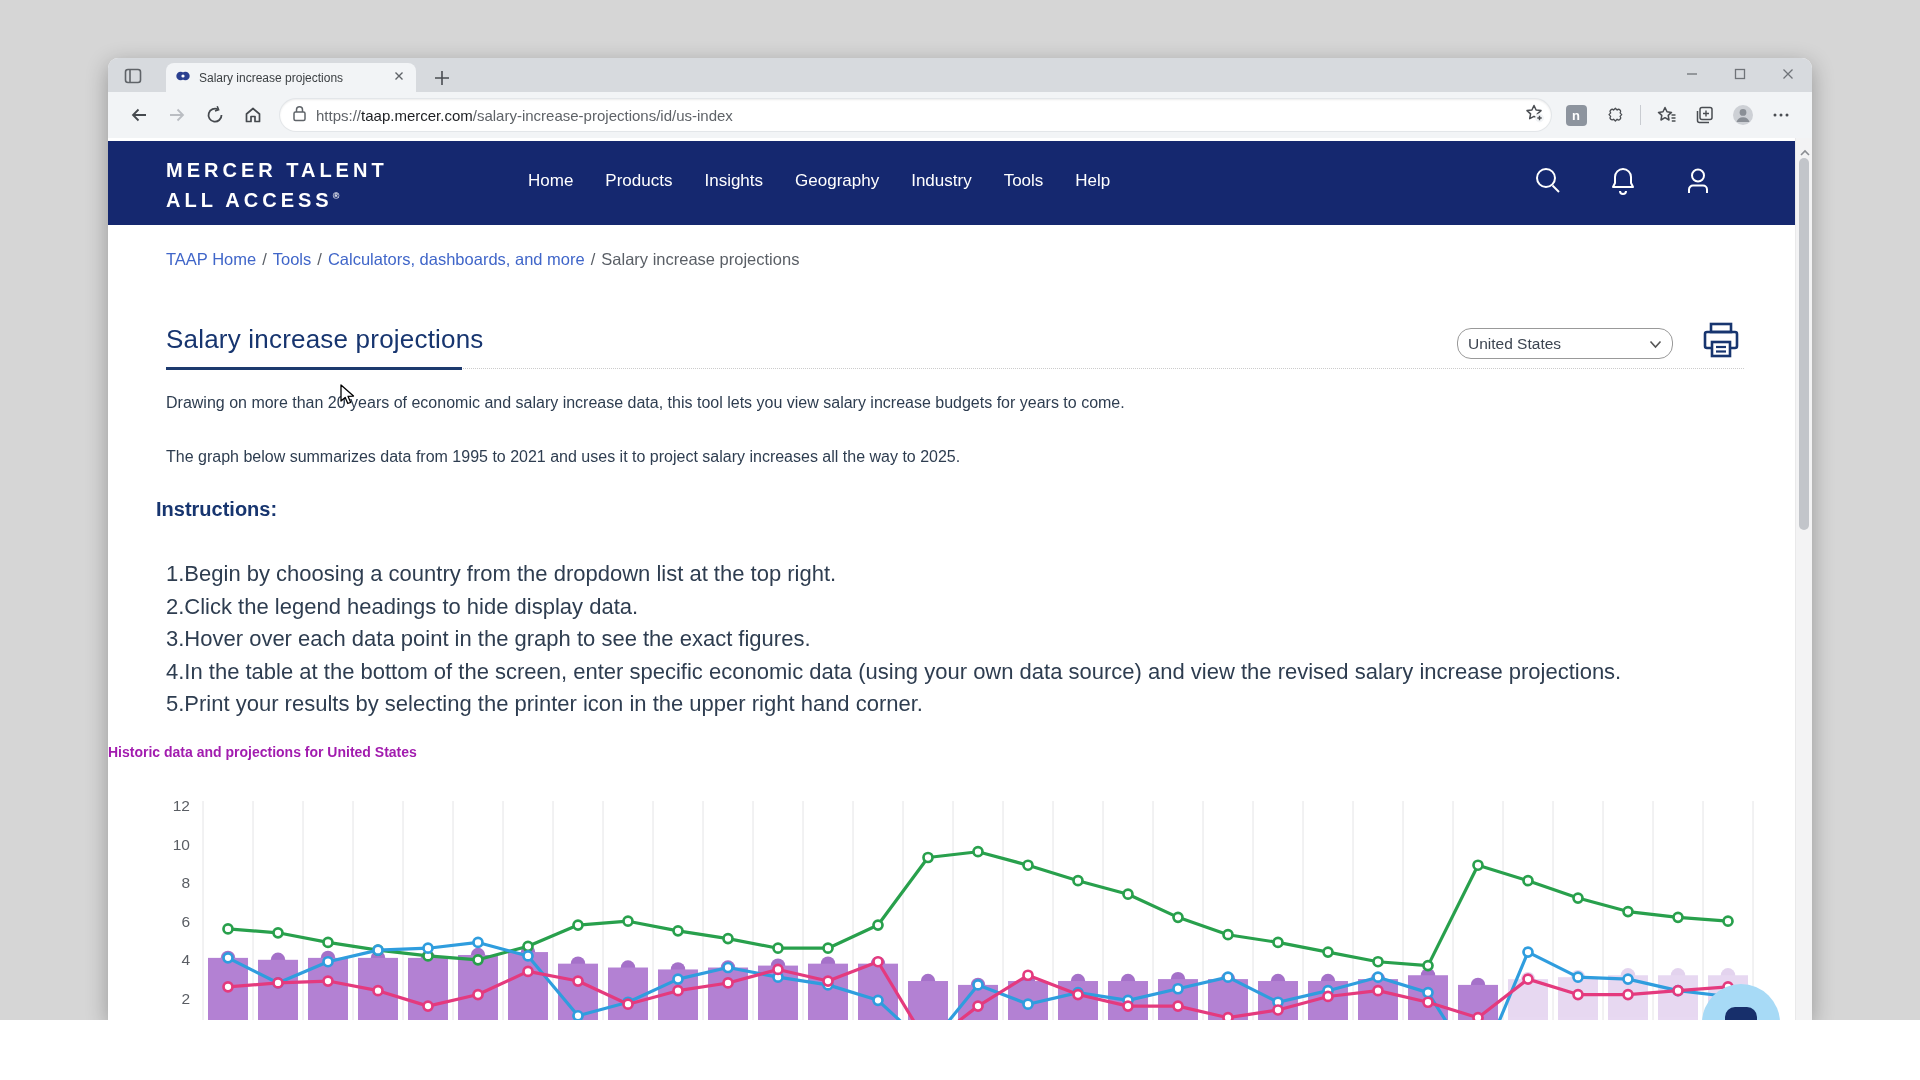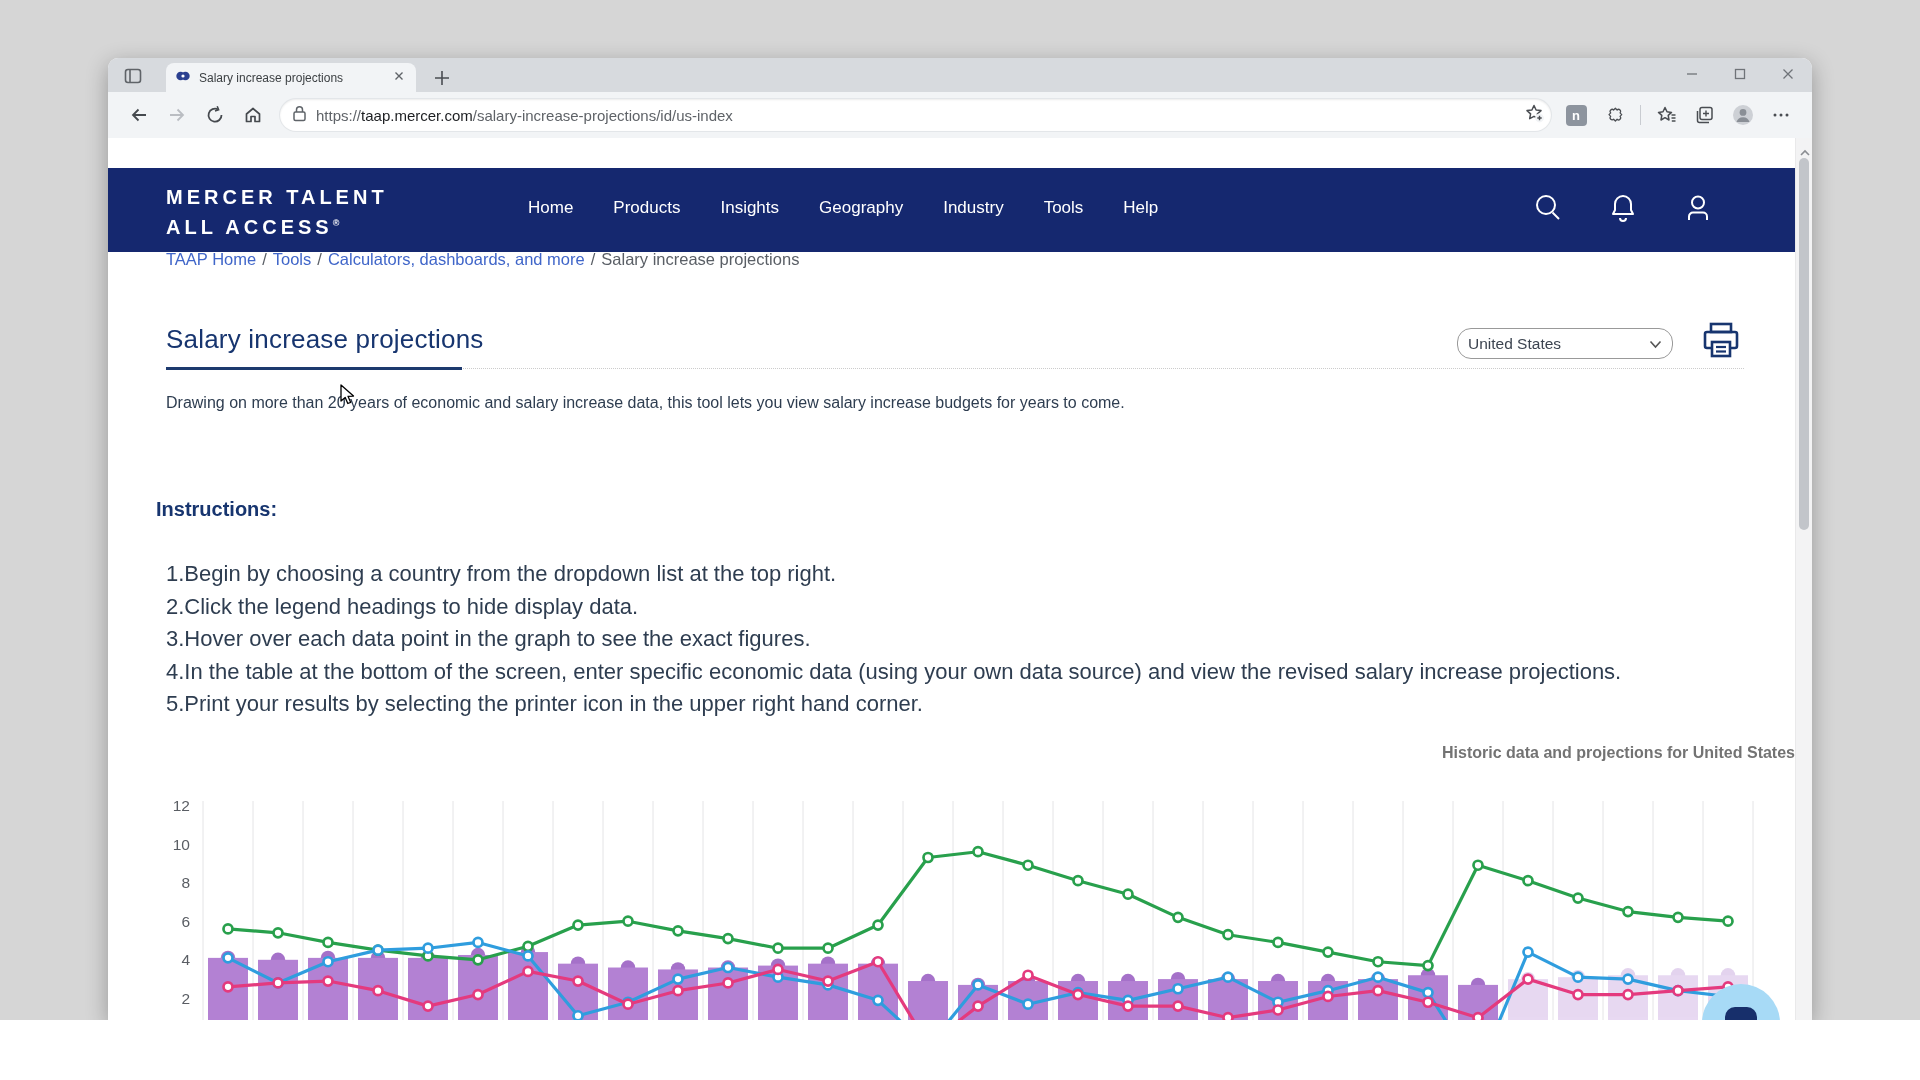--- a/index.html
+++ b/index.html
@@ -30,25 +30,25 @@
   .url-scheme,.url-path { color:#5f6368; }
   .url-domain { color:#1c1e21; }
   .tb-right { display:flex; align-items:center; flex:0 0 auto; }
   .n-badge { width:21px; height:21px; background:#8d949e; color:#fff; border-radius:4px; font-size:13px;
              display:flex; align-items:center; justify-content:center; font-weight:bold; }
   .tb-sep { width:1px; height:20px; background:#c9ccd1; margin:0 7px; }
 
   
   .page { position:absolute; left:0; top:80px; width:100%; height:882px; background:#fff; overflow:hidden; }
 
-  .navbar { position:absolute; left:0; top:3px; width:1687px; height:84px; background:#15286f;margin-top:27px; }
+  .navbar { position:absolute; left:0; top:3px; width:1687px; height:84px; background:#15286f; }
   .logo { position:absolute; left:58px; top:16px; color:#fff; font-weight:bold; font-size:20px;
           letter-spacing:4px; line-height:26px; white-space:nowrap; }
   .logo sup { font-size:9px; letter-spacing:0; }
-  .nav-menu { position:absolute; left:420px; top:0; height:80px; display:flex; align-items:center; gap:40px; }
+  .nav-menu { position:absolute; left:420px; top:0; height:80px; display:flex; align-items:center; gap:32px; }
   .nav-item { color:#fff; font-size:17px; cursor:default; }
   .nav-icons { position:absolute; right:82px; top:0; height:84px; display:flex; align-items:center; gap:46px; }
 
   .breadcrumb { position:absolute; left:58px; top:112px; font-size:16.5px; color:#5a5f66; }
   .breadcrumb a { color:#4066c9; text-decoration:none; }
   .crumb-sep { color:#5a5f66; margin:0 6px; }
 
   .page-title { position:absolute; left:58px; top:186px; font-size:26px; color:#17356f; font-weight:500; letter-spacing:.2px; }
   .title-underline { position:absolute; left:58px; top:229px; width:296px; height:3px; background:#1d3a6e; }
   .dotted-rule { position:absolute; left:58px; top:230px; width:1578px; border-top:1px dotted #cccccc; }
@@ -57,22 +57,22 @@
                 border:1px solid #999; border-radius:14px; display:flex; align-items:center;
                 padding:0 10px; font-size:15.5px; color:#3c4450; }
   .select-box .val { flex:1; }
   .printer-btn { position:absolute; left:1592px; top:182px; width:42px; height:42px; }
 
   .intro { position:absolute; left:58px; font-size:16px; color:#2e3d50; }
   .intro1 { top:256px; } .intro2 { top:310px; }
   .instructions-h { position:absolute; left:48px; top:360px; font-size:20px; font-weight:bold; color:#17356f; }
   .instructions { position:absolute; left:58px; top:420px; font-size:22px; color:#2e3d50; line-height:32.6px; }
 
-  .chart-title { position:absolute; left:0; width:1687px; top:606px; text-align:right;
-                 font-size:16px; font-weight:bold; color:#737373; }
+  .chart-title { position:absolute; left:0; width:1687px; top:606px; text-align:left;
+                 font-size:14px; font-weight:bold; color:#a21caf; }
   #chart { position:absolute; left:30px; top:650px; }
 
   
   .scrollbar { position:absolute; right:0; top:0; width:17px; height:100%; background:#f3f3f4; border-left:1px solid #e9e9ea; }
   .scroll-up { position:absolute; top:5px; left:4px; }
   .scroll-thumb { position:absolute; top:20px; left:3px; width:10px; height:372px; background:#c2c5ca; border-radius:6px; }
 
   .chat-bubble { position:absolute; left:1594px; top:846px; width:78px; height:78px; border-radius:50%;
                  background:#a7daf6; overflow:hidden; }
   .chat-face { position:absolute; left:23px; top:23px; width:32px; height:32px; border-radius:10px; background:#172f6b; }
@@ -269,20 +269,21 @@
         <svg width="42" height="42" viewBox="0 0 42 42">
             <rect x="11" y="4" width="20" height="8" fill="none" stroke="#17356f" stroke-width="2.6"></rect>
             <rect x="5" y="12" width="32" height="16" rx="2" fill="none" stroke="#17356f" stroke-width="2.6"></rect>
             <rect x="12" y="22" width="18" height="14" fill="#fff" stroke="#17356f" stroke-width="2.6"></rect>
             <line x1="16" y1="27" x2="26" y2="27" stroke="#17356f" stroke-width="2.2"></line>
             <line x1="16" y1="31.5" x2="26" y2="31.5" stroke="#17356f" stroke-width="2.2"></line>
           </svg>
       </div>
 
       <p class="intro intro1">Drawing on more than 20 years of economic and salary increase data, this tool lets you view salary increase budgets for years to come.</p>
+      <p class="intro intro2">The graph below summarizes data from 1995 to 2021 and uses it to project salary increases all the way to 2025.</p>
 
       <h2 class="instructions-h">Instructions:</h2>
       <div class="instructions">
         <div>1.Begin by choosing a country from the dropdown list at the top right.</div>
         <div>2.Click the legend headings to hide display data.</div>
         <div>3.Hover over each data point in the graph to see the exact figures.</div>
         <div>4.In the table at the bottom of the screen, enter specific economic data (using your own data source) and view the revised salary increase projections.</div>
         <div>5.Print your results by selecting the printer icon in the upper right hand corner.</div>
       </div>
 

